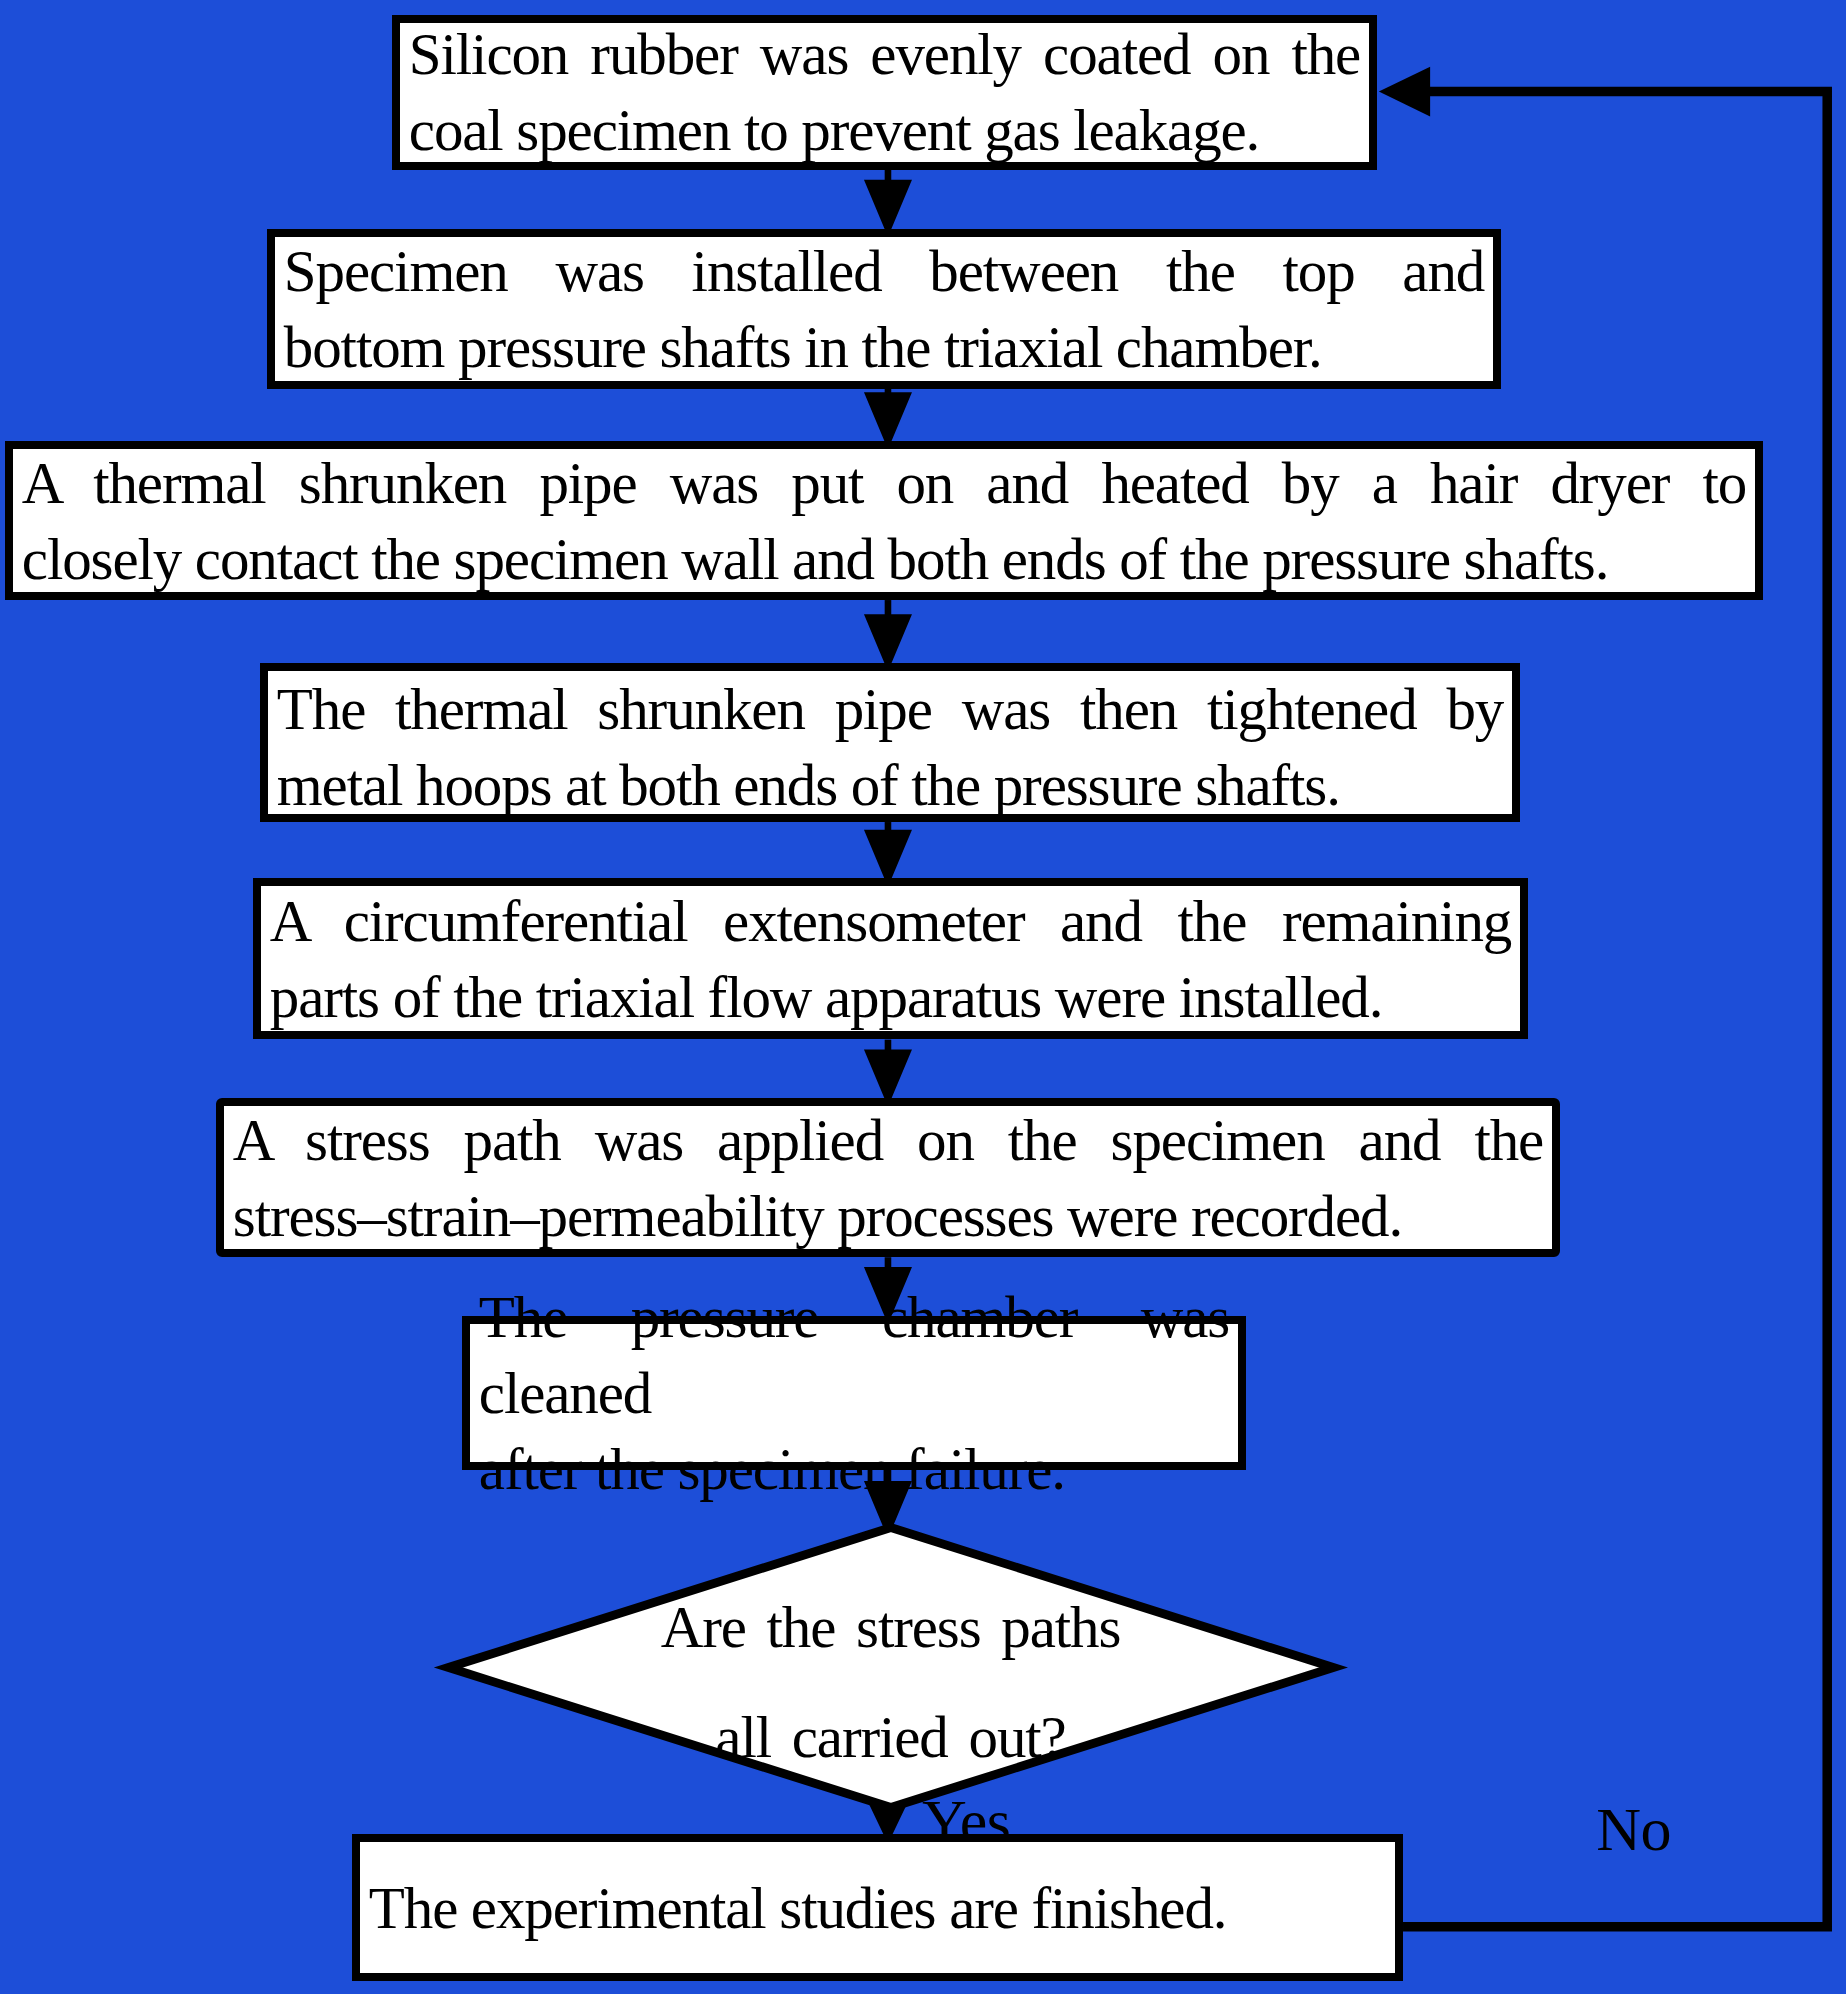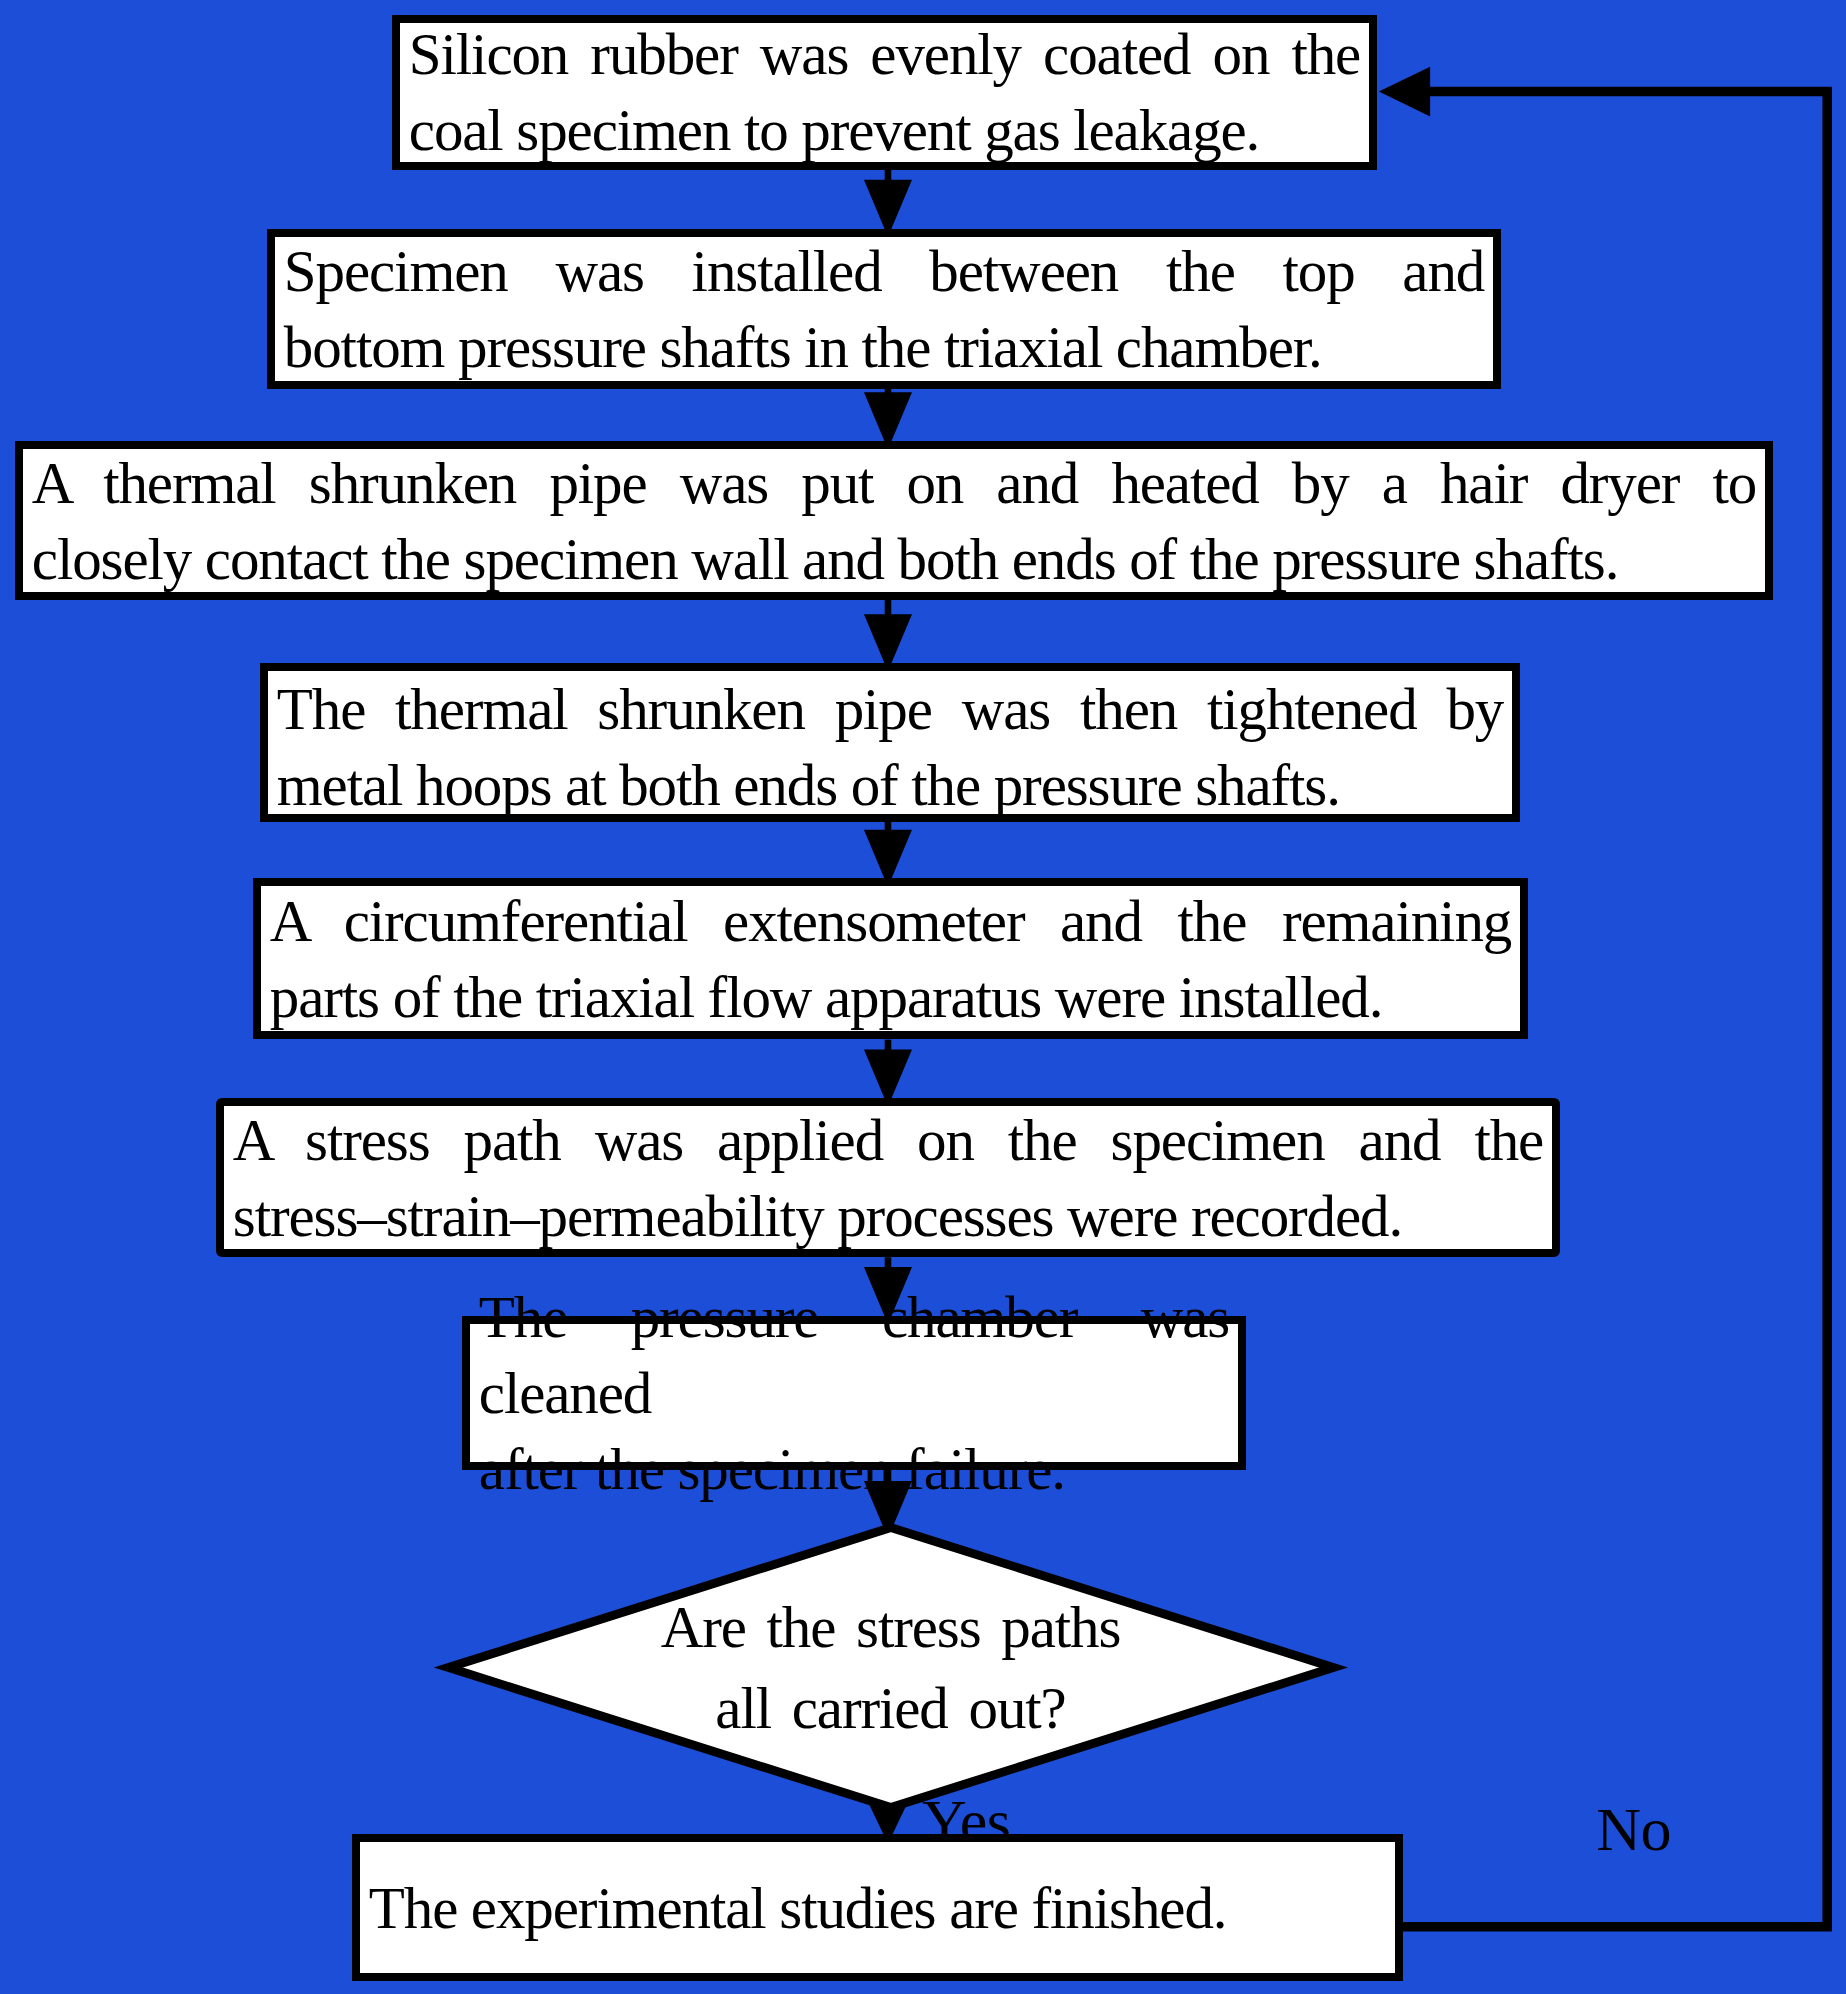--- a/index.html
+++ b/index.html
@@ -55,20 +55,21 @@
     justify-content: center;
     align-items: center;
     font-size: 59px;
     line-height: 81px;
     letter-spacing: -1.1px;
   }
   .diamond-text .dline {
     text-align: right;
     text-align-last: center;
     word-spacing: 0.12em;
+    margin-top: 29px;
   }
   .edge-label {
     position: absolute;
     font-size: 62px;
     line-height: 66px;
     letter-spacing: -0.7px;
   }
   #yes-label {
     left: 922px;
     top: 1764px;
@@ -124,21 +125,21 @@
   <div class="box" style="left:392px; top:14.7px; width:985px; height:155px;">
     <div class="line">Silicon rubber was evenly coated on the</div>
     <div class="line">coal specimen to prevent gas leakage.</div>
   </div>
 
   <div class="box" style="left:267px; top:229px; width:1234px; height:160px;">
     <div class="line">Specimen was installed between the top and</div>
     <div class="line">bottom pressure shafts in the triaxial chamber.</div>
   </div>
 
-  <div class="box" style="left:15px; top:441px; width:1758px; height:159px;">
+  <div class="box" style="left:5px; top:441px; width:1758px; height:159px;">
     <div class="line">A thermal shrunken pipe was put on and heated by a hair dryer to</div>
     <div class="line">closely contact the specimen wall and both ends of the pressure shafts.</div>
   </div>
 
   <div class="box" style="left:260px; top:663px; width:1260px; height:159px;justify-content:space-between;">
     <div class="line">The thermal shrunken pipe was then tightened by</div>
     <div class="line">metal hoops at both ends of the pressure shafts.</div>
   </div>
 
   <div class="box" style="left:253px; top:878px; width:1275px; height:161px;">

